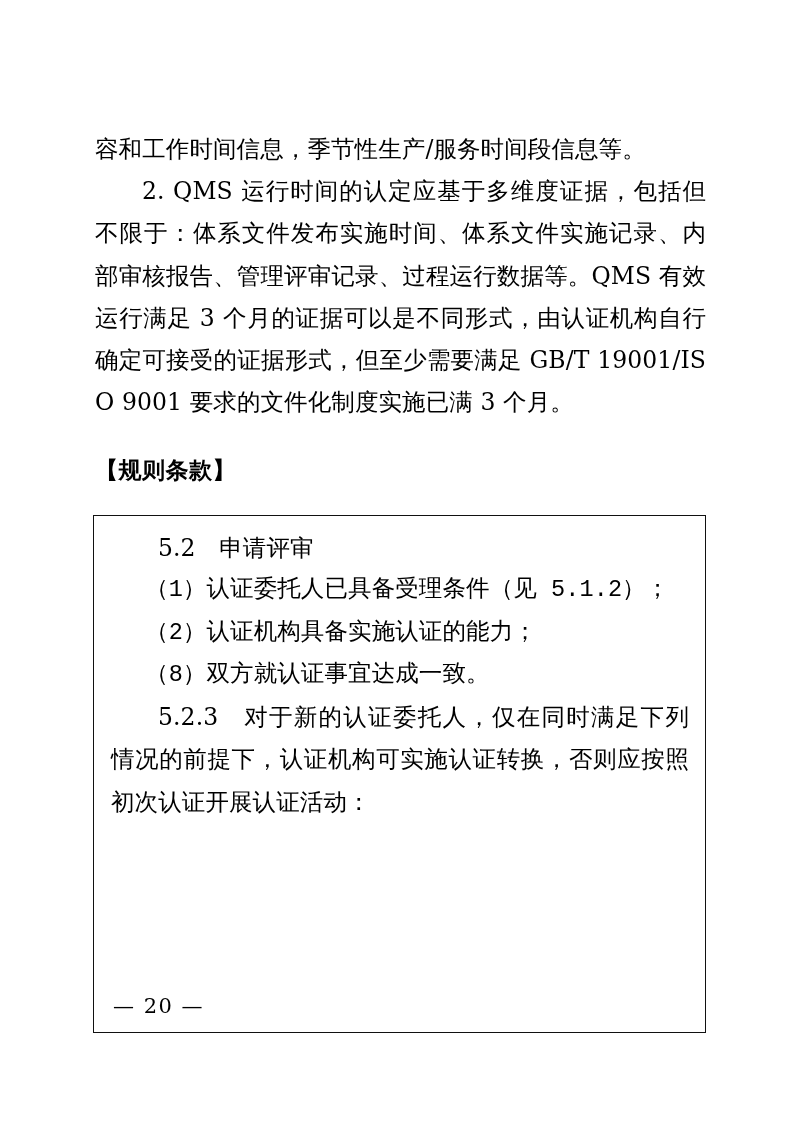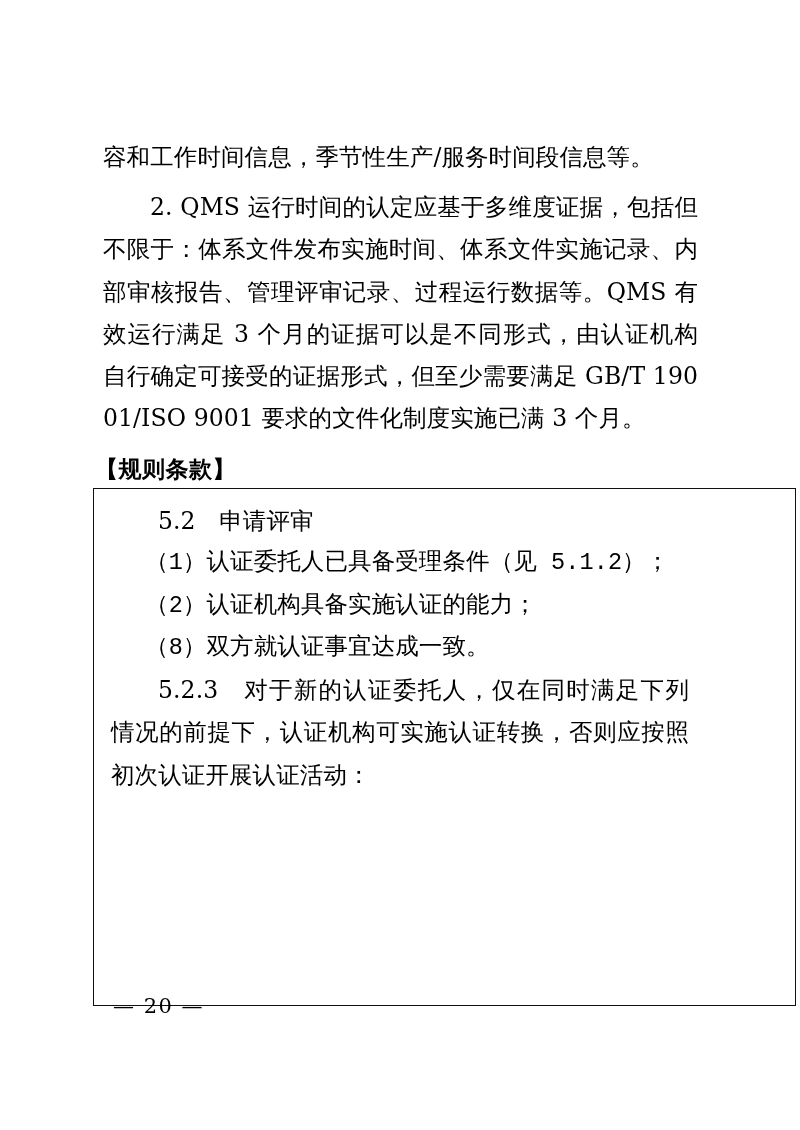--- a/index.html
+++ b/index.html
@@ -33,46 +33,46 @@
     width: 611px;
   }
 
   .para {
     font-size: 23.5px;
     line-height: 42.2px;
     text-align: justify;
     text-align-last: left;
     text-justify: inter-ideograph;
     letter-spacing: 0.1px;
-    margin: 8px;
+    margin: 0;
     word-break: break-all;
   }
   .para.indent {
     text-indent: 2em;
   }
 
   
   .rule-heading {
     position: absolute;
     left: 95px;
     top: 455px;
-    font-family: Liberation Mono, monospace;
+    font-family: Liberation Serif, serif;
     font-weight: bold;
     font-size: 23px;
     line-height: 32px;
     letter-spacing: 0.5px;
     white-space: nowrap;
   }
 
   
   .rule-box {
     position: absolute;
     left: 93px;
-    top: 488px;
-    width: 703px;
+    top: 515px;
+    width: 613px;
     height: 518px;
     border: 1.4px solid #111111;
     box-sizing: border-box;
     overflow: hidden;
   }
   .rule-box-inner {
     position: absolute;
     left: 17px;
     top: 11px;
     width: 578px;

